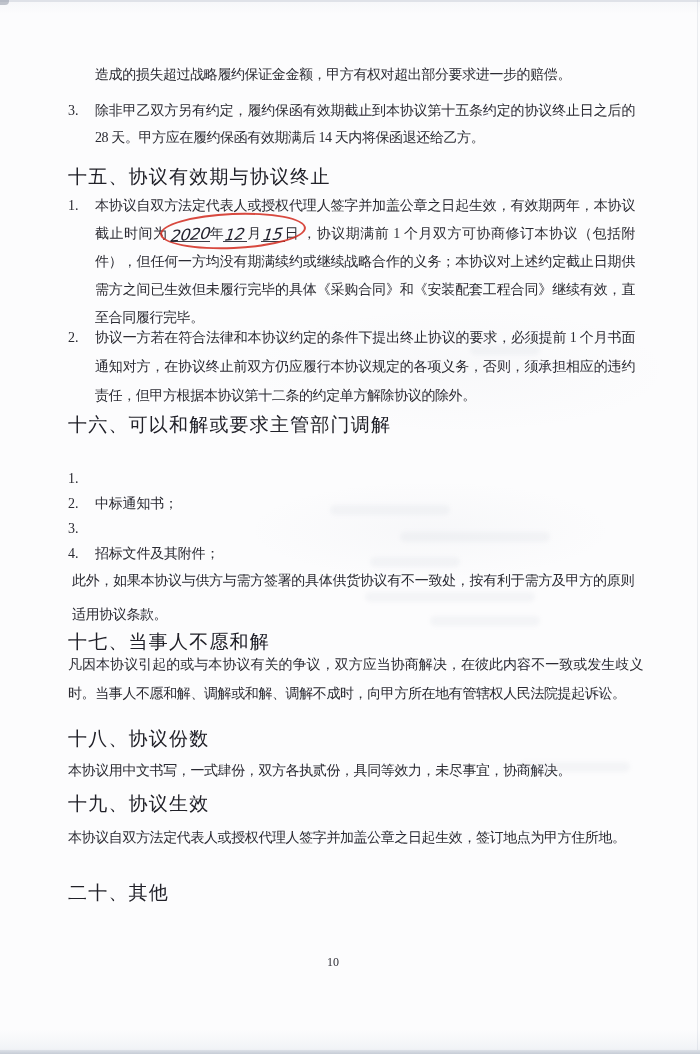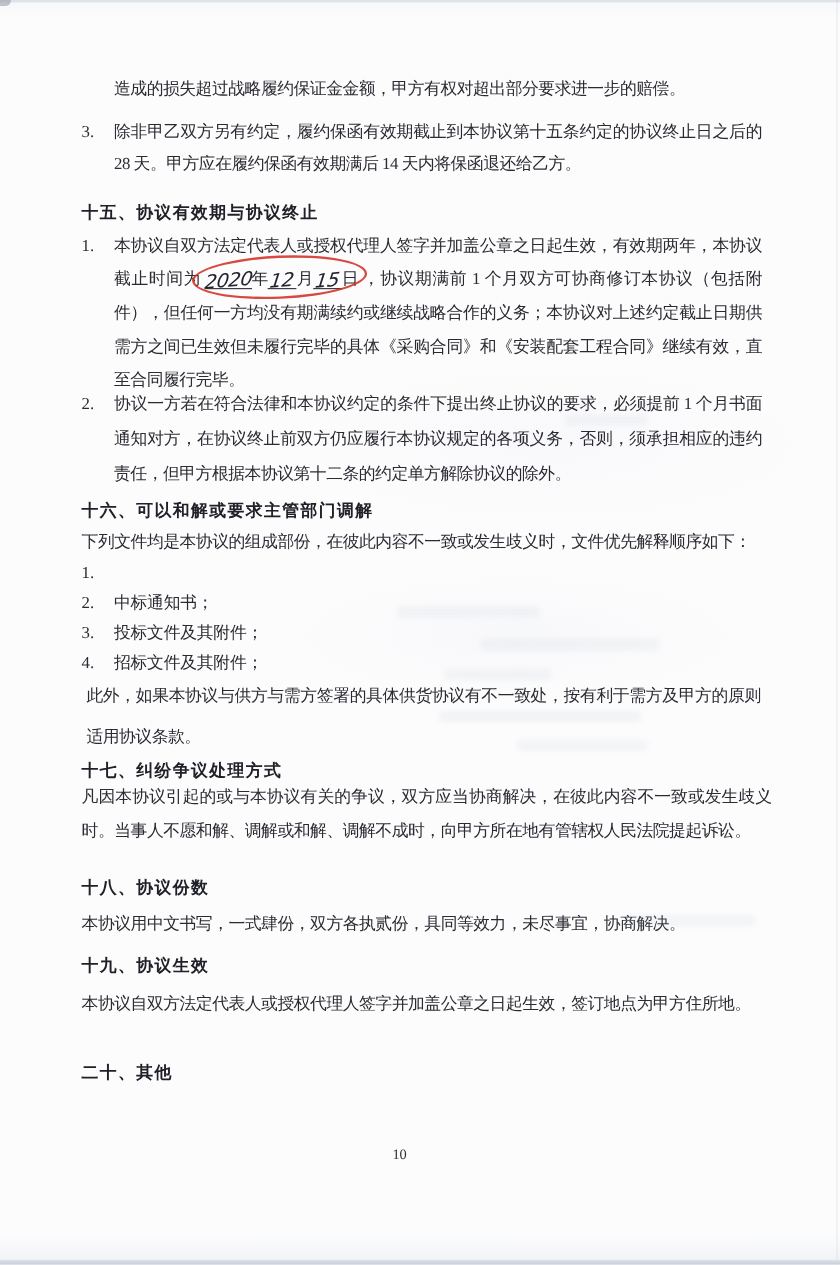--- a/index.html
+++ b/index.html
@@ -20,21 +20,21 @@
   .edge-top { position:absolute; left:0; top:0; width:700px; height:2px; background:#dfe2e8; }
   .edge-bottom { position:absolute; left:0; bottom:0; width:700px; height:4px;
     background:linear-gradient(180deg,#dde1e8,#c6ccd6); }
   .edge-right { position:absolute; right:2px; top:0; width:1px; height:1054px; background:rgba(180,188,200,.25); }
   .scan-speck { position:absolute; left:0; top:0; width:9px; height:5px; background:#9aa0ac; opacity:.6; border-radius:0 0 4px 0; }
 
   .para { position:absolute; font-size:14px; letter-spacing:-0.4px;
     text-align:justify; text-justify:inter-character; line-height:28px; }
   .num { position:absolute; font-size:14px; line-height:28px; }
   .heading { position:absolute; font-family:"Liberation Sans","DejaVu Sans",sans-serif;
-    font-weight:bold; font-size:14px; letter-spacing:1.2px; line-height:22px; color:#202028; }
+    font-weight:normal; font-size:19px; letter-spacing:1.2px; line-height:22px; color:#202028; }
 
   .list-row { display:flex; line-height:25px; }
   .list-num { width:27px; flex:0 0 27px; font-size:14px; }
   .list-text { font-size:14px; letter-spacing:-0.2px; }
 
   .date-group { position:relative; display:inline-block; padding:0 3px; white-space:nowrap; }
   .oval { position:absolute; left:-8px; right:-4px; top:-7px; bottom:-1px;
     border:2px solid rgba(211,48,36,.88); border-radius:50%;
     transform:rotate(-2.5deg); pointer-events:none; }
   .blank { display:inline-block; border-bottom:1.5px solid #3c3c46; text-align:center;
@@ -66,43 +66,41 @@
   <span class="num" style="left:68px; top:192px;">1.</span>
   <p class="para" style="left:95px; top:192px; width:540px; line-height:28px;">
     <span>本协议自双方法定代表人或授权代理人签字并加盖公章之日起生效，有效期两年，本协议截止时间为</span><span class="date-group"><i class="oval"></i><span class="blank year"><span class="hw">2020</span></span><span>年</span><span class="blank md"><span class="hw">12</span></span><span>月</span><span class="blank md"><span class="hw">15</span></span><span>日</span></span><span>，协议期满前 1 个月双方可协商修订本协议（包括附件），但任何一方均没有期满续约或继续战略合作的义务；本协议对上述约定截止日期供需方之间已生效但未履行完毕的具体《采购合同》和《安装配套工程合同》继续有效，直至合同履行完毕。</span>
   </p>
 
   <span class="num" style="left:68px; top:323px; line-height:29px;">2.</span>
   <p class="para" style="left:95px; top:323px; width:540px; line-height:29px;">协议一方若在符合法律和本协议约定的条件下提出终止协议的要求，必须提前 1 个月书面通知对方，在协议终止前双方仍应履行本协议规定的各项义务，否则，须承担相应的违约责任，但甲方根据本协议第十二条的约定单方解除协议的除外。</p>
 
   <h2 class="heading" style="left:68px; top:414px;">十六、可以和解或要求主管部门调解</h2>
 
-  <p class="para" style="left:68px; top:439px; width:566px;">下列文件均是本协议的组成部份，在彼此内容不一致或发生歧义时，文件优先解释顺序如下：</p>
 
   <div style="position:absolute; left:68px; top:466px; width:566px;">
     <div class="list-row">
       <span class="list-num">1.</span>
     </div>
     <div class="list-row">
       <span class="list-num">2.</span>
       <span class="list-text">中标通知书；</span>
     </div>
     <div class="list-row">
       <span class="list-num">3.</span>
-      <span class="list-text">投标文件及其附件；</span>
     </div>
     <div class="list-row">
       <span class="list-num">4.</span>
       <span class="list-text">招标文件及其附件；</span>
     </div>
   </div>
 
   <p class="para" style="left:72px; top:564px; width:562px; line-height:34px;font-family:Liberation Serif, serif;">此外，如果本协议与供方与需方签署的具体供货协议有不一致处，按有利于需方及甲方的原则适用协议条款。</p>
 
-  <h2 class="heading" style="left:68px; top:631px;">十七、纠纷争议处理方式</h2>
+  <h2 class="heading" style="left:68px; top:631px;">十七、当事人不愿和解</h2>
   <p class="para" style="left:68px; top:650px; width:575px; line-height:29px;">凡因本协议引起的或与本协议有关的争议，双方应当协商解决，在彼此内容不一致或发生歧义时。当事人不愿和解、调解或和解、调解不成时，向甲方所在地有管辖权人民法院提起诉讼。</p>
 
   <h2 class="heading" style="left:68px; top:728px;">十八、协议份数</h2>
   <p class="para" style="left:68px; top:757px; width:575px;">本协议用中文书写，一式肆份，双方各执贰份，具同等效力，未尽事宜，协商解决。</p>
 
   <h2 class="heading" style="left:68px; top:793px;">十九、协议生效</h2>
   <p class="para" style="left:68px; top:824px; width:575px;">本协议自双方法定代表人或授权代理人签字并加盖公章之日起生效，签订地点为甲方住所地。</p>
 
   <h2 class="heading" style="left:68px; top:861px;margin-top:21px;">二十、其他</h2>
 

